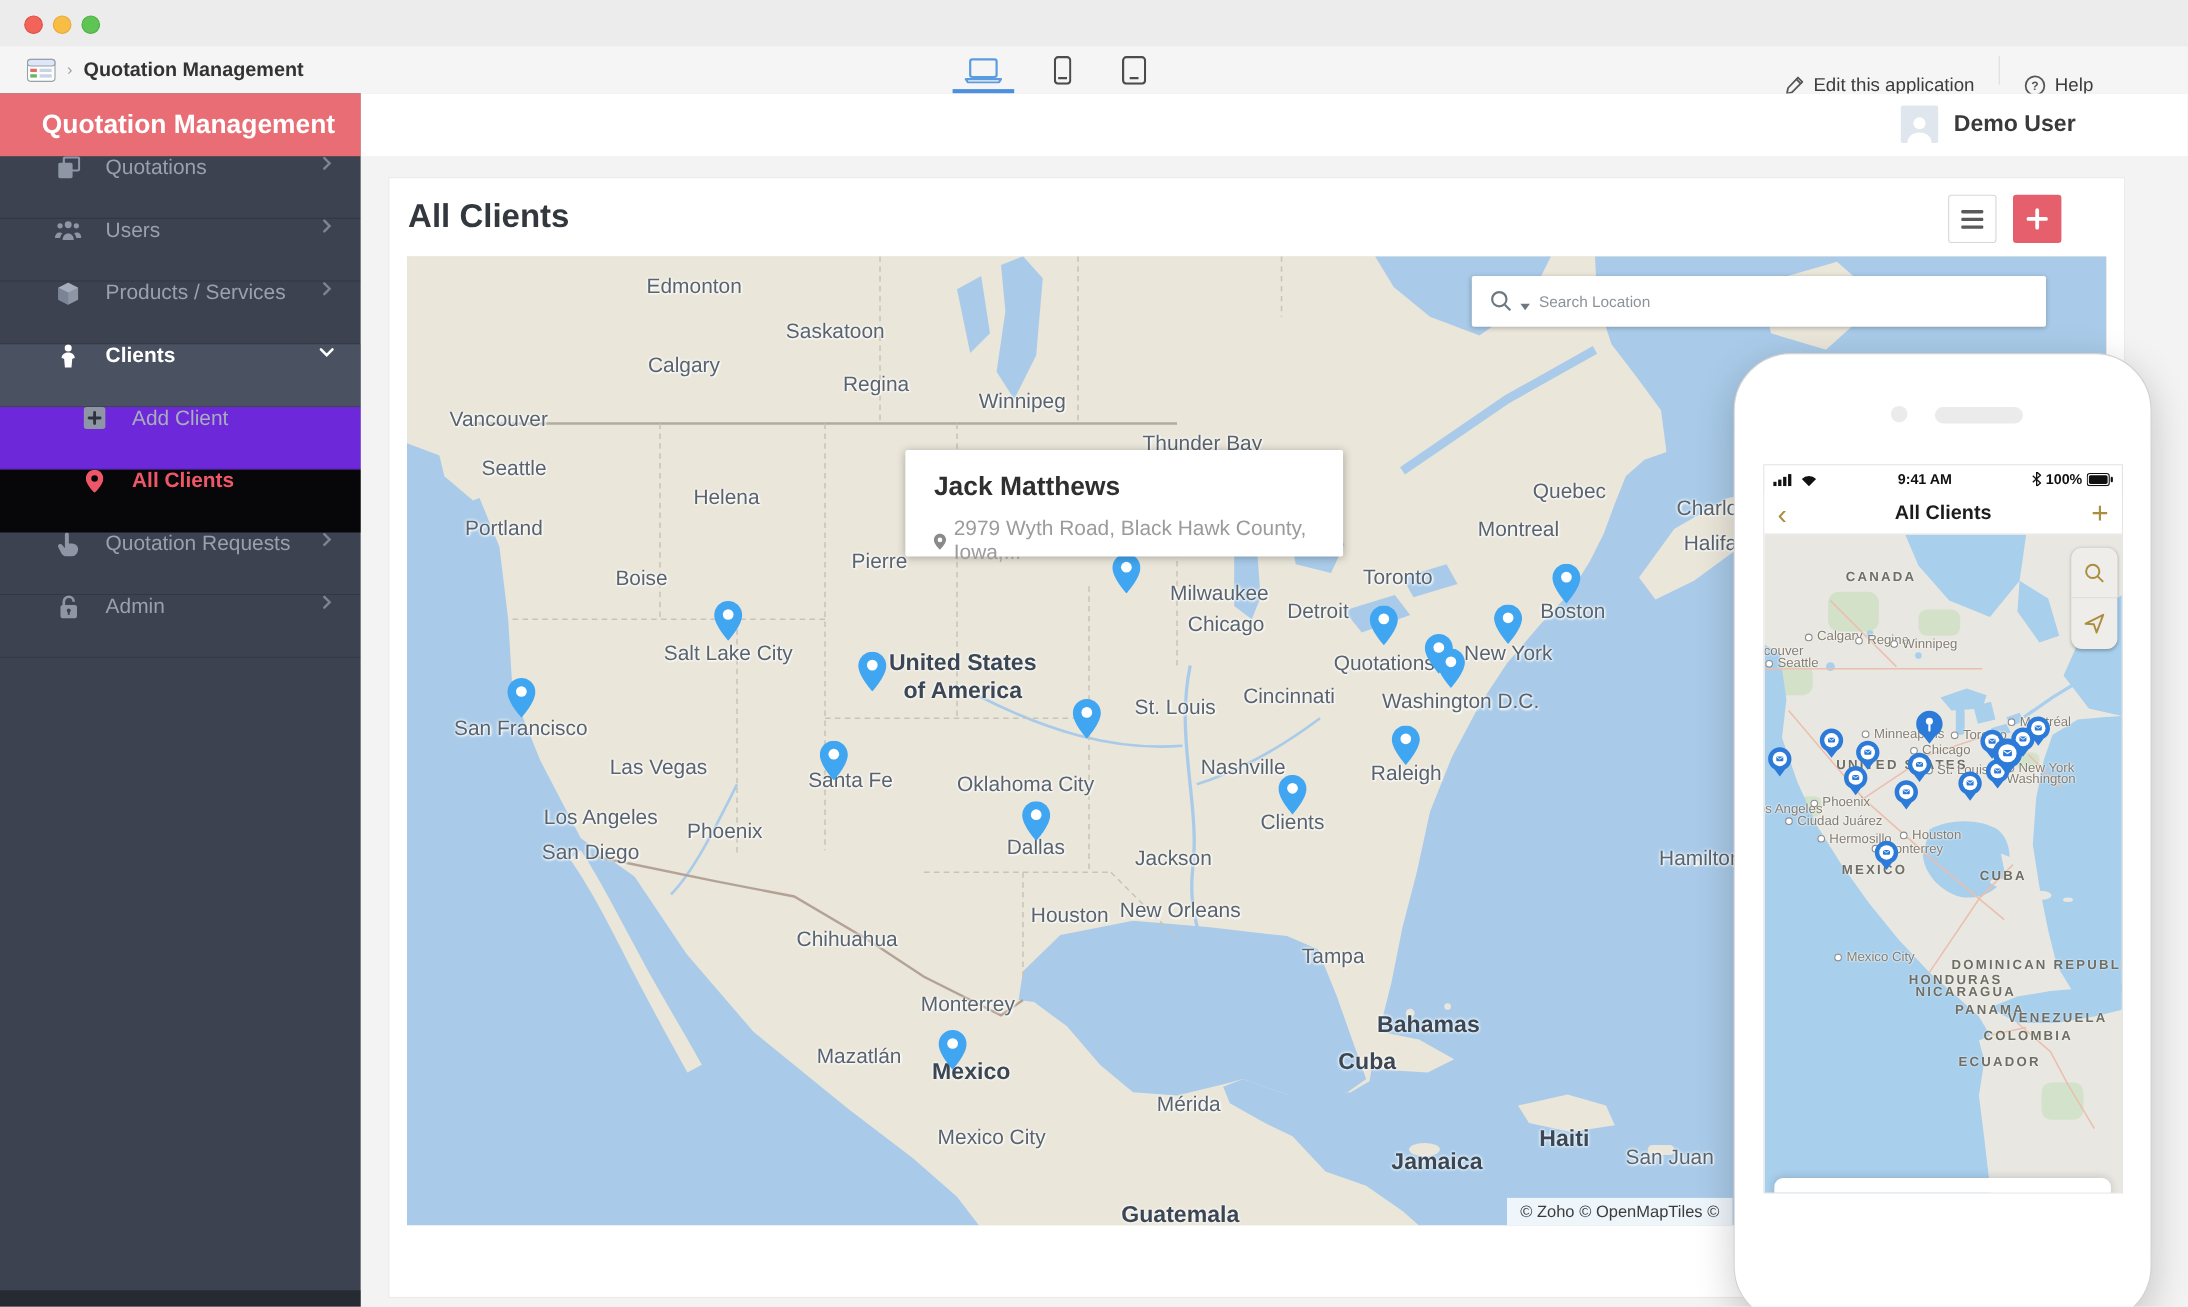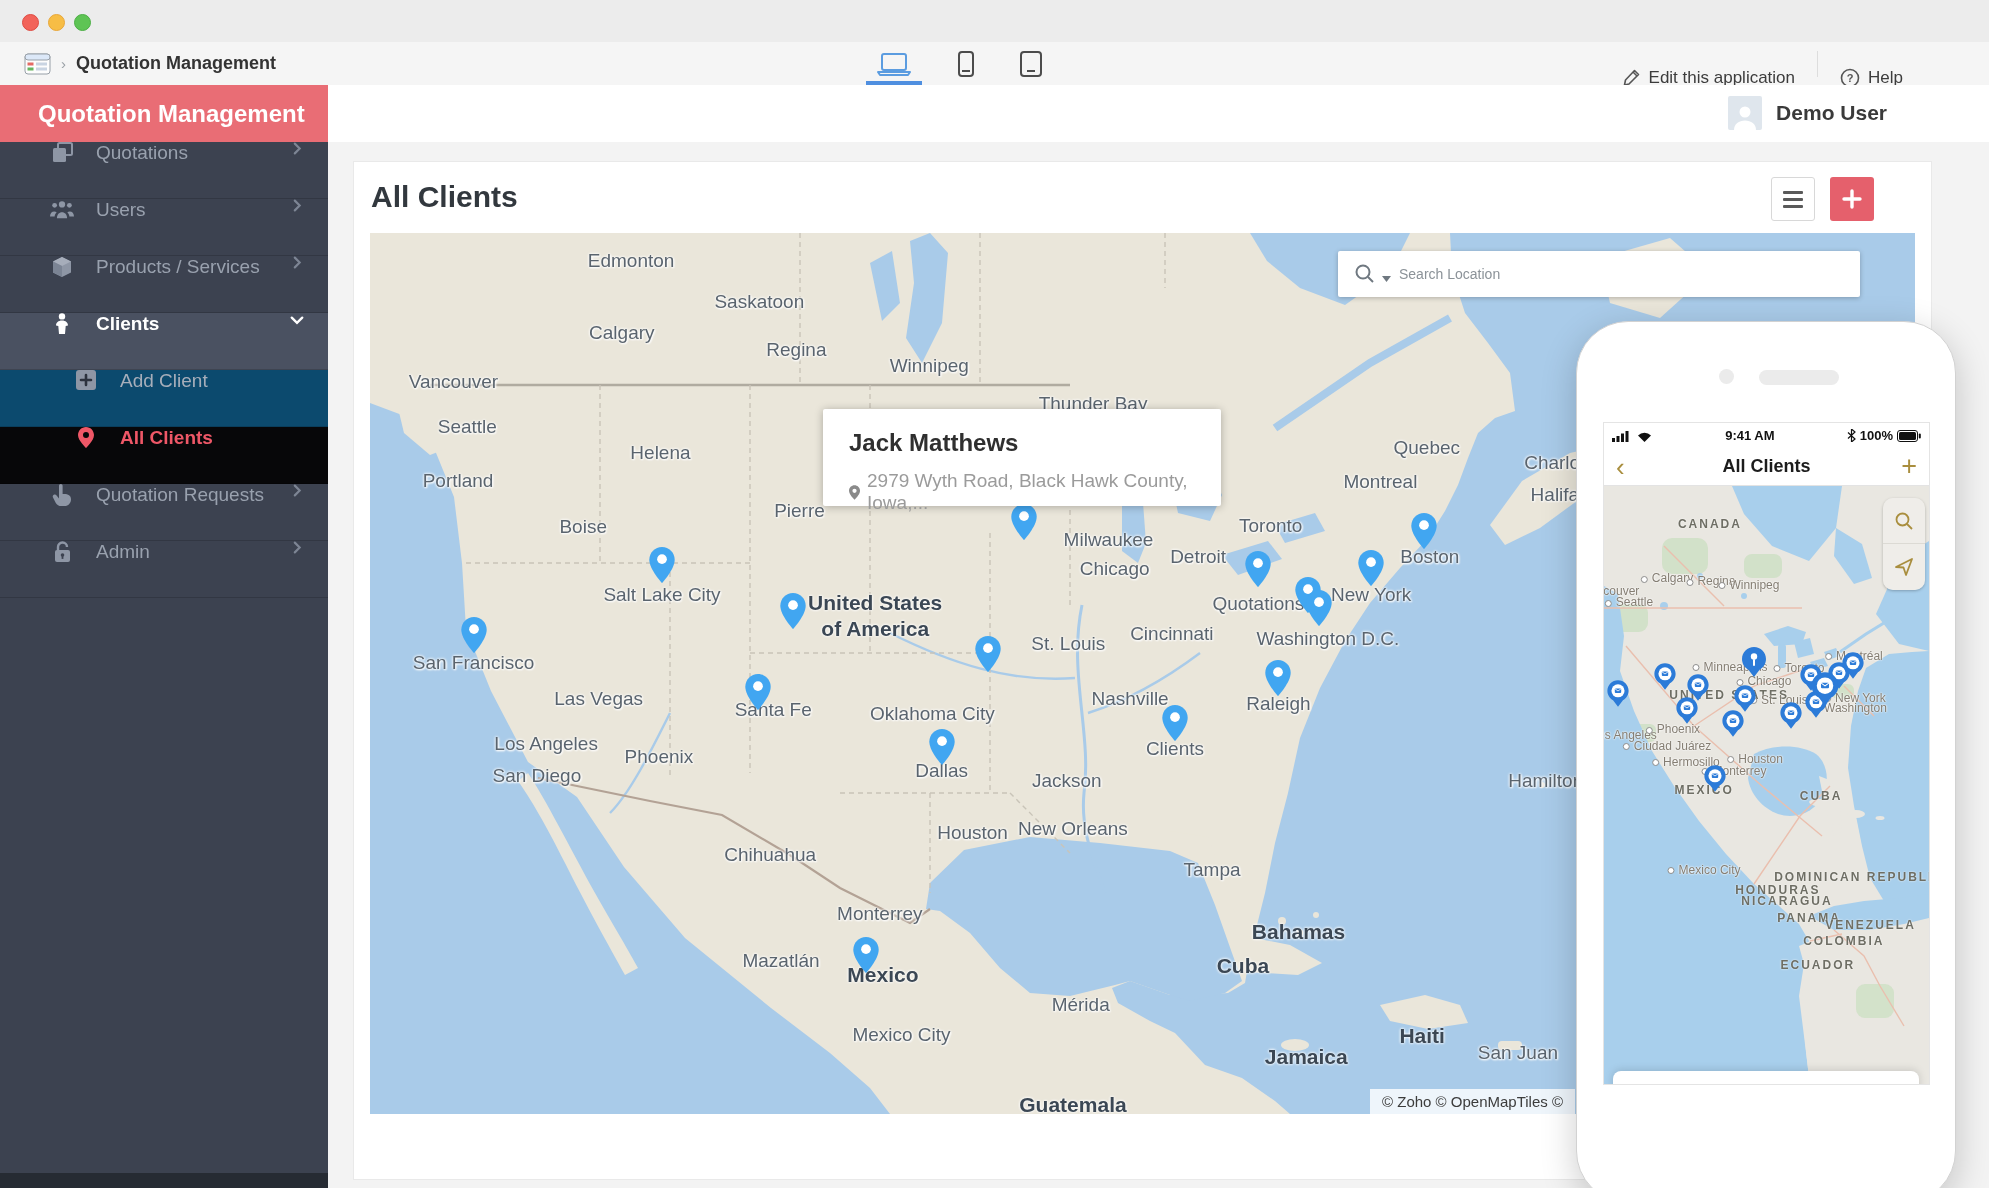--- a/index.html
+++ b/index.html
@@ -20,21 +20,21 @@
   .vsep{width:1px;height:26px;background:#ddd;}
   
   .sidebar{position:absolute;left:0;top:85px;width:328px;height:1103px;background:#3c4250;}
   .sb-header{height:57px;line-height:57px;background:#e96d75;color:#fff;font-size:24px;font-weight:600;padding-left:38px;}
   .sb-item{position:relative;height:56px;display:flex;border-bottom:1px solid rgba(0,0,0,.16);cursor:pointer;padding-left:12px;}
   .sb-item .ic{width:24px;margin-left:38px;display:flex;justify-content:center;}
   .sb-item .lbl{margin-left:22px;font-size:19px;color:#99a1ae;}
   .sb-item .chev{position:absolute;right:24px;color:#7d8594;display:flex;}
   .sb-item.expanded{background:#4a5161;}
   .sb-item.expanded .lbl{color:#fff;font-weight:600;}
-  .sb-item.sub{background:#0c4a6e;}
+  .sb-item.sub{background:#6d28d9;}
   .sb-item.sub .ic{margin-left:62px;}
   .sb-item.sub .lbl{color:#a7aeba;}
   .sb-item.sub.active{background:#070709;}
   .sb-item.sub.active .lbl{color:#ee5767;font-weight:600;}
   .sb-footer{position:absolute;bottom:0;left:0;width:100%;height:15px;background:#262b33;}
   
   .topbar{position:absolute;left:328px;top:85px;right:0;height:57px;background:#fff;}
   .userchip{position:absolute;right:102px;top:11px;display:flex;align-items:center;gap:14px;cursor:pointer;}
   .avatar{width:34px;height:34px;background:#dfe6ed;border-radius:2px;display:flex;align-items:flex-end;justify-content:center;overflow:hidden;}
   .username{font-size:21px;color:#3a3a3a;font-weight:600;}

